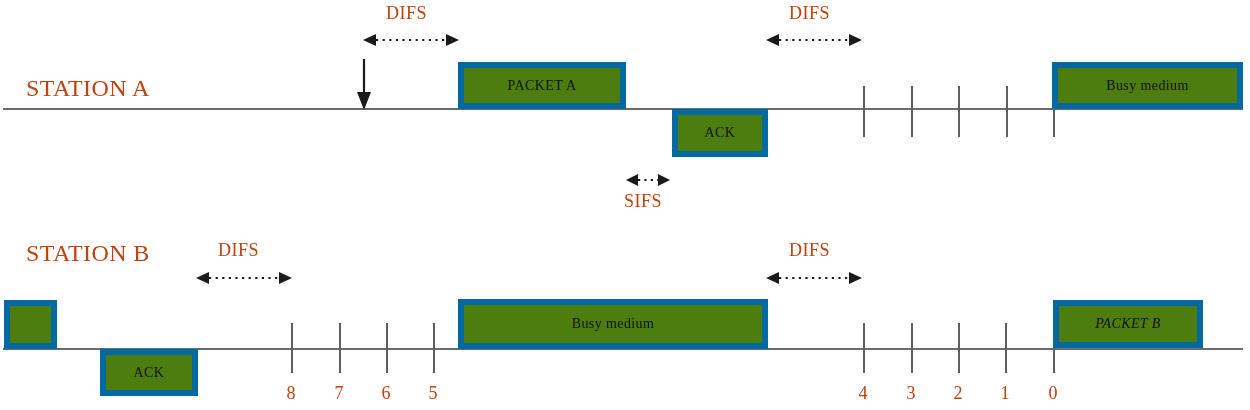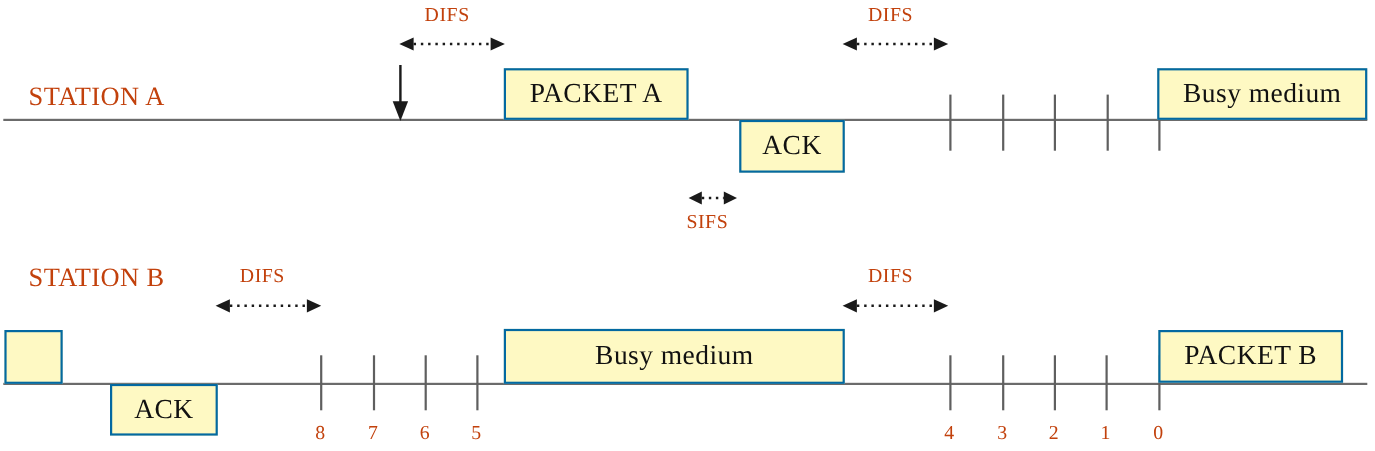--- a/index.html
+++ b/index.html
@@ -22,28 +22,28 @@
   .slot-num{font-size:18px;text-align:center;width:20px;}
   
   .axis{
     position:absolute;
     height:0;
     border-top:2.5px solid #6b6b6b;
   }
   
   .box{
     position:absolute;
-    background:#fef9c3;
-    border:2px solid #0369a1;
+    background:#4d7c0f;
+    border:6px solid #0369a1;
     box-sizing:border-box;
     display:flex;
     align-items:center;
     justify-content:center;
     font-family:"Liberation Serif", serif;
-    font-size:25px;
+    font-size:14px;
     color:#111111;
     letter-spacing:.4px;
   }
   
   .tick{
     position:absolute;
     width:0;
     border-left:2.5px solid #5f5f5f;
   }
   
@@ -156,15 +156,15 @@
 
   <div class="tick" style="left:958px;top:323px;height:50px;"></div>
   <div class="lbl slot-num" style="left:948px;top:384px;">2</div>
 
   <div class="tick" style="left:1005px;top:323px;height:50px;"></div>
   <div class="lbl slot-num" style="left:995px;top:384px;">1</div>
 
   <div class="tick" style="left:1053px;top:323px;height:50px;"></div>
   <div class="lbl slot-num" style="left:1043px;top:384px;">0</div>
 
-  <div class="box" style="left:1053px;top:300px;width:168px;height:48px;">PACKET B</div>
+  <div class="box" style="left:1053px;top:300px;width:150px;height:48px;font-style:italic;">PACKET B</div>
 
 </div>
 
 </body></html>

